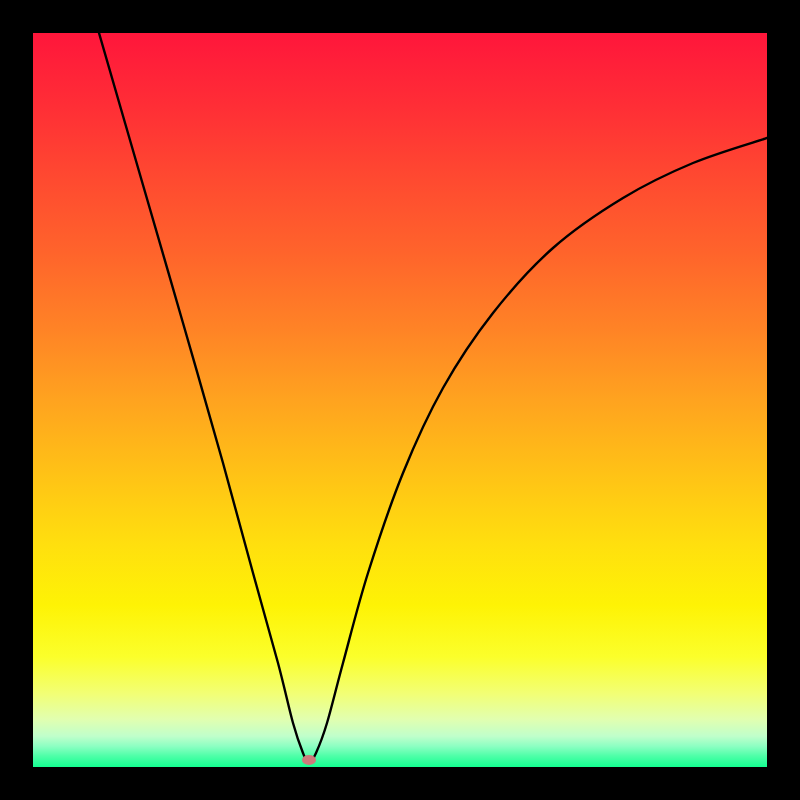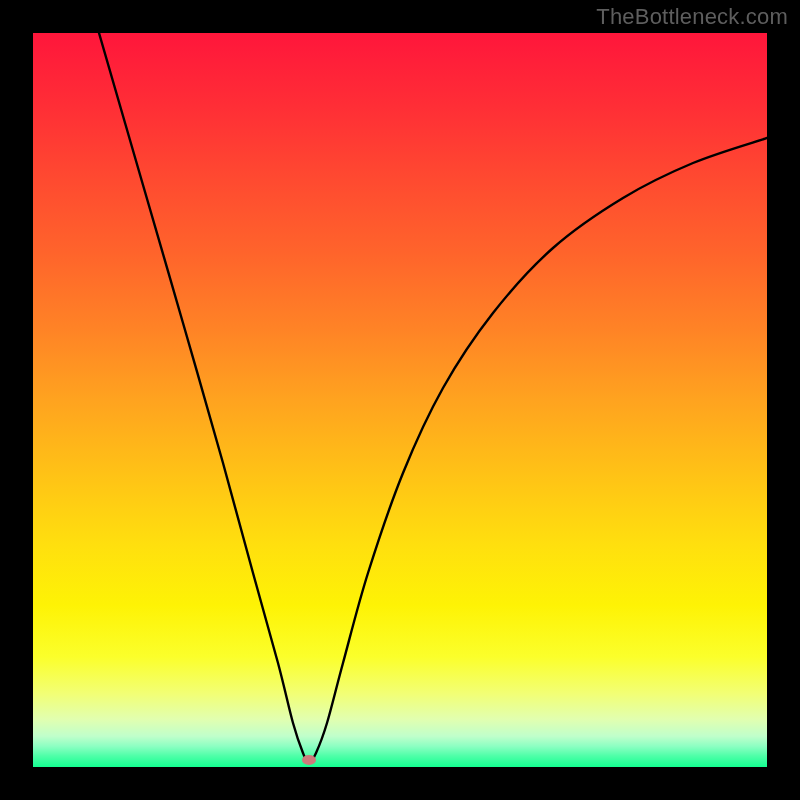--- a/index.html
+++ b/index.html
@@ -76,14 +76,13 @@
             <stop offset="100%" stop-color="#14ff91"></stop>
           </linearGradient>
       </defs>
       <rect x="0" y="0" width="734" height="734" fill="url(#bg)"></rect>
     </svg>
     <svg class="curve" width="734" height="734" viewBox="0 0 734 734" preserveAspectRatio="none">
       <path id="curve-path" d="M 66 0 C 73.33333333333333 25.333333333333332, 96 103.66666666666666, 110 152 C 124 200.33333333333334, 136.66666666666666 243.66666666666666, 150 290 C 163.33333333333334 336.3333333333333, 178.33333333333334 388.3333333333333, 190 430 C 201.66666666666666 471.6666666666667, 210.83333333333334 506.6666666666667, 220 540 C 229.16666666666666 573.3333333333334, 238.33333333333334 605, 245 630 C 251.66666666666666 655, 255.83333333333334 675, 260 690 C 264.1666666666667 705, 267.3333333333333 713.3333333333334, 270 720 C 272.6666666666667 726.6666666666666, 273.8333333333333 730, 276 730 C 278.1666666666667 730, 280 726.6666666666666, 283 720 C 286 713.3333333333334, 289.5 705, 294 690 C 298.5 675, 303.1666666666667 655, 310 630 C 316.8333333333333 605, 325 571.6666666666666, 335 540 C 345 508.3333333333333, 357.5 470.8333333333333, 370 440 C 382.5 409.1666666666667, 395 381.6666666666667, 410 355 C 425 328.3333333333333, 441.6666666666667 303.3333333333333, 460 280 C 478.3333333333333 256.6666666666667, 498.3333333333333 234.16666666666666, 520 215 C 541.6666666666666 195.83333333333334, 566.6666666666666 179.16666666666666, 590 165 C 613.3333333333334 150.83333333333334, 636 140, 660 130 C 684 120, 721.6666666666666 109.16666666666667, 734 105" fill="none" stroke-width="2.4" stroke-linecap="round" stroke-linejoin="round" stroke="#000000"></path>
     </svg>
     <div class="marker" id="marker" style="left: 276px; top: 727px; background: rgb(205, 123, 123);"></div>
   </div>
-  <div class="watermark">TheBottleneck.com</div>
 </div>
 
 </body></html>

